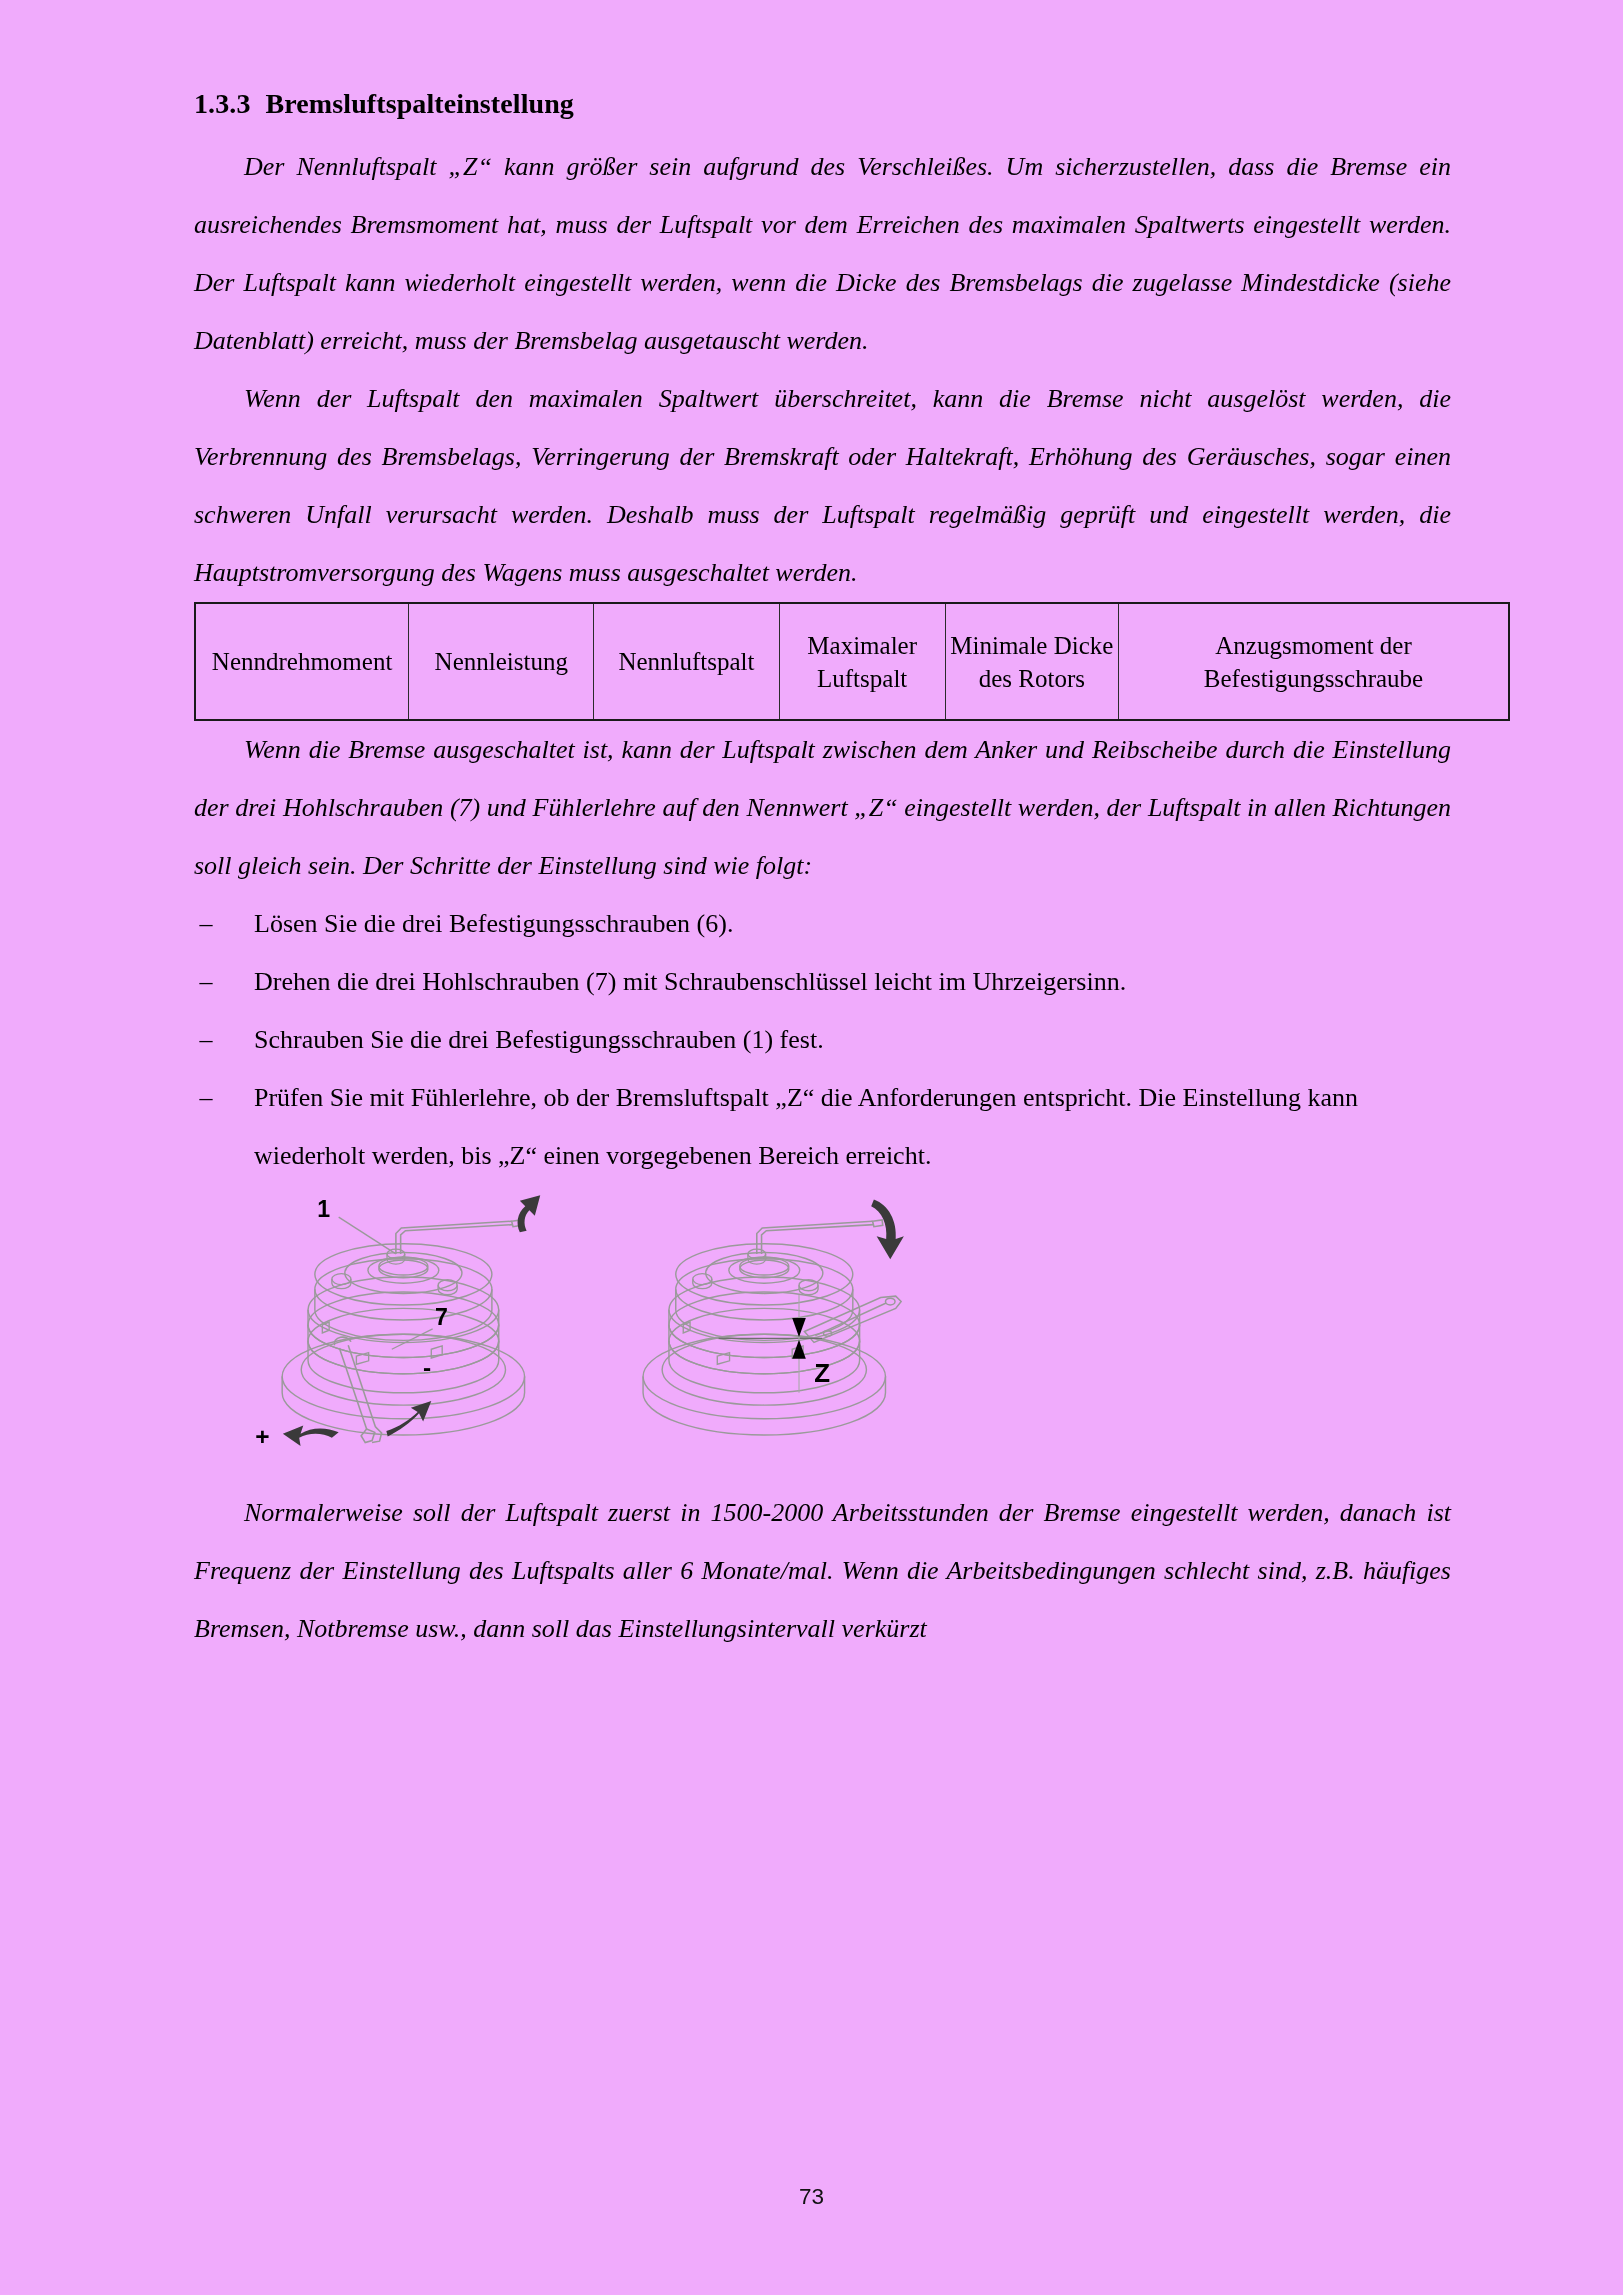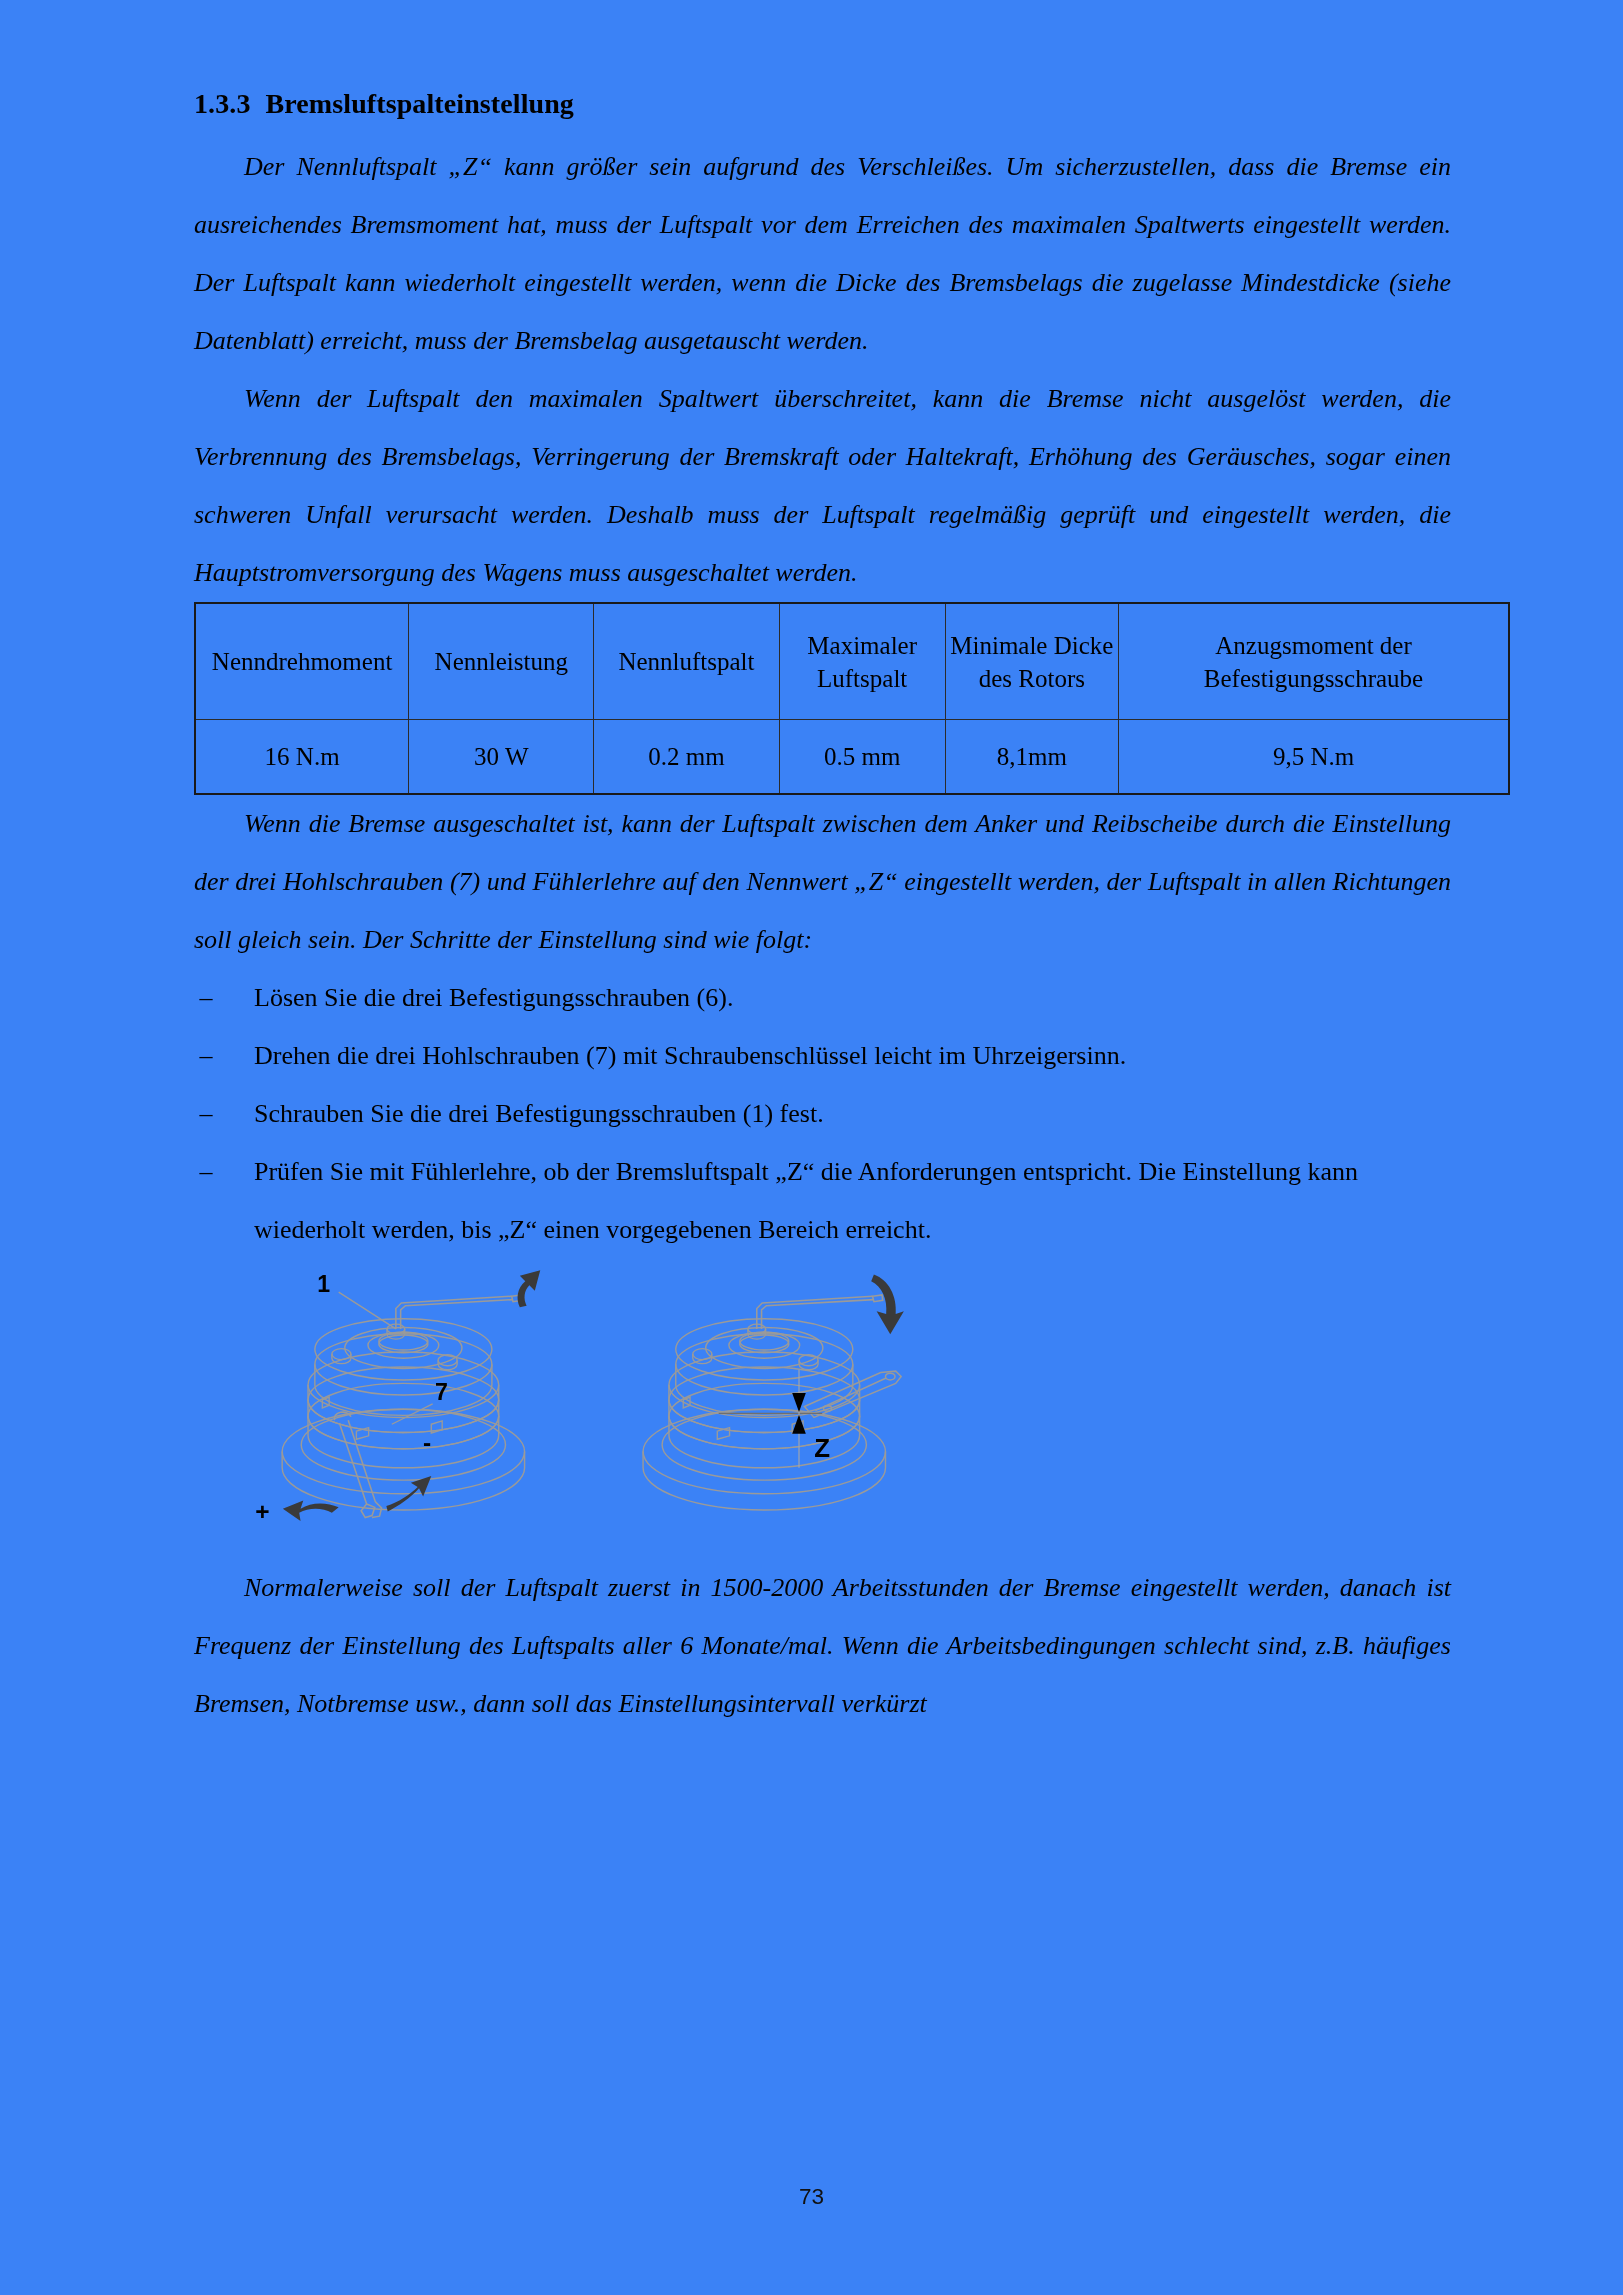--- a/index.html
+++ b/index.html
@@ -5,21 +5,21 @@
 <style>
   html, body {
     margin: 0;
     padding: 0;
     background: #ffffff;
   }
   .page {
     position: relative;
     width: 1623px;
     height: 2295px;
-    background: #3b82f6;
+    background: #f0abfc;
     font-family: "Liberation Serif", "DejaVu Serif", serif;
     color: #000000;
     overflow: hidden;
     box-sizing: border-box;
   }
   .content {
     position: absolute;
     left: 194px;
     top: 87px;
     width: 1257px;
@@ -142,28 +142,20 @@
 
     <table class="spec">
       <tbody>
         <tr class="head">
           <td class="c0">Nenndrehmoment</td>
           <td class="c1">Nennleistung</td>
           <td class="c2">Nennluftspalt</td>
           <td class="c3">Maximaler Luftspalt</td>
           <td class="c4">Minimale Dicke des Rotors</td>
           <td class="c5">Anzugsmoment der Befestigungsschraube</td>
-        </tr>
-        <tr class="vals">
-          <td class="c0">16 N.m</td>
-          <td class="c1">30 W</td>
-          <td class="c2">0.2 mm</td>
-          <td class="c3">0.5 mm</td>
-          <td class="c4">8,1mm</td>
-          <td class="c5">9,5 N.m</td>
         </tr>
       </tbody>
     </table>
 
     <p class="para indent">Wenn die Bremse ausgeschaltet ist, kann der Luftspalt zwischen dem Anker und Reibscheibe durch die Einstellung der drei Hohlschrauben (7) und Fühlerlehre auf den Nennwert „Z“ eingestellt werden, der Luftspalt in allen Richtungen soll gleich sein. Der Schritte der Einstellung sind wie folgt:</p>
 
     <ul class="steps">
       <li>
         <span class="dash">–</span>
         <span>Lösen Sie die drei Befestigungsschrauben (6).</span>

